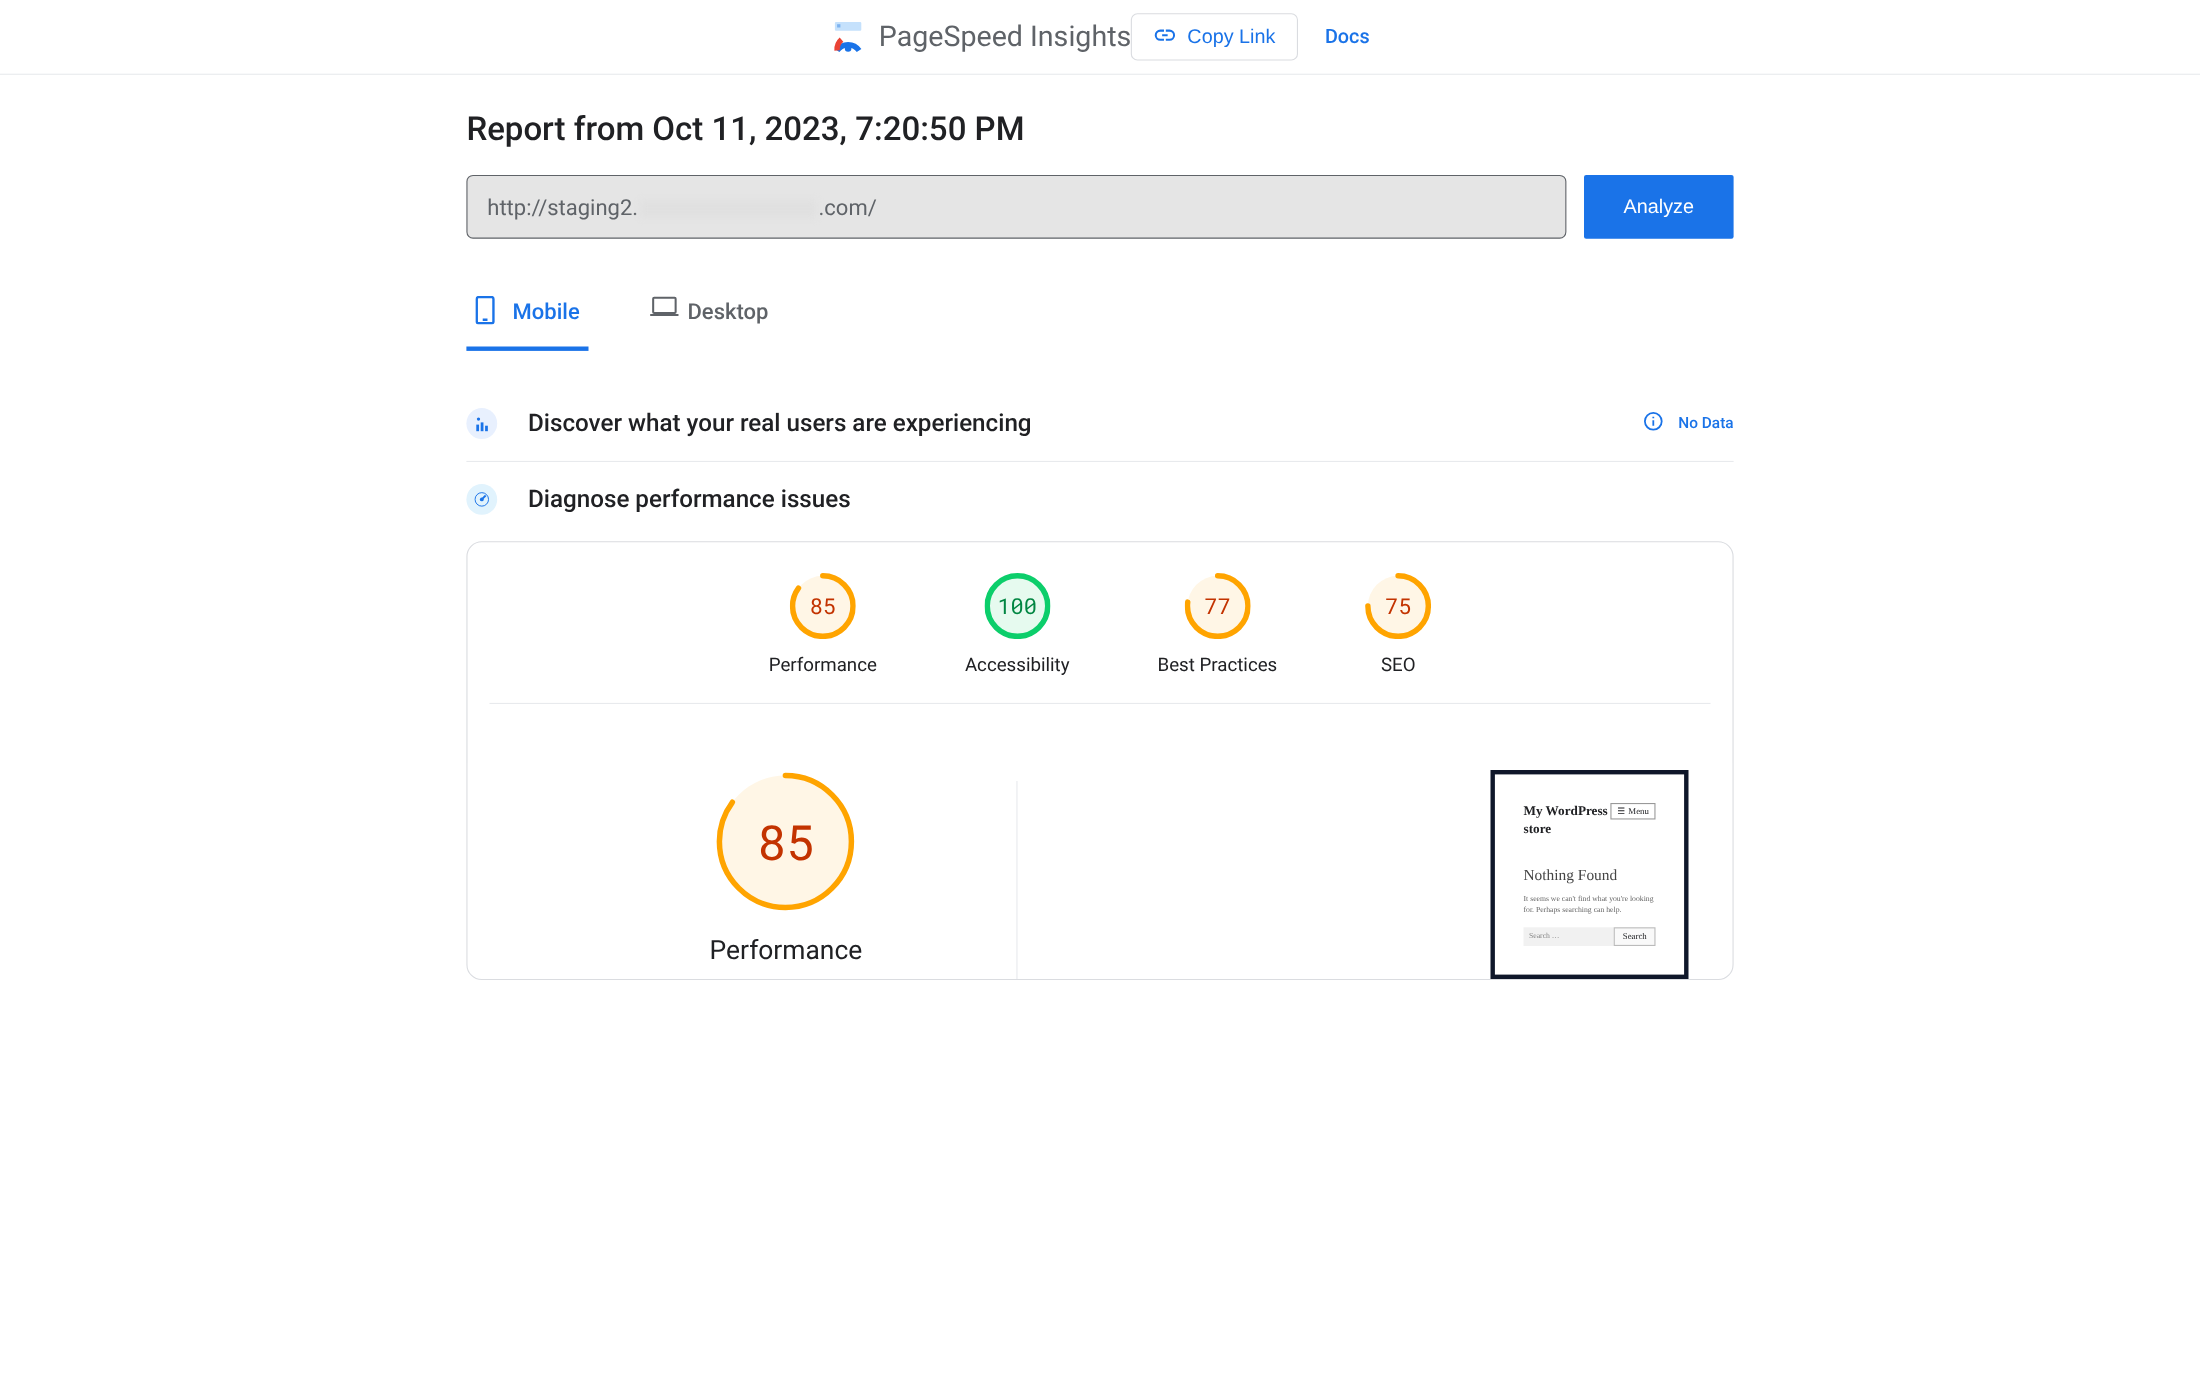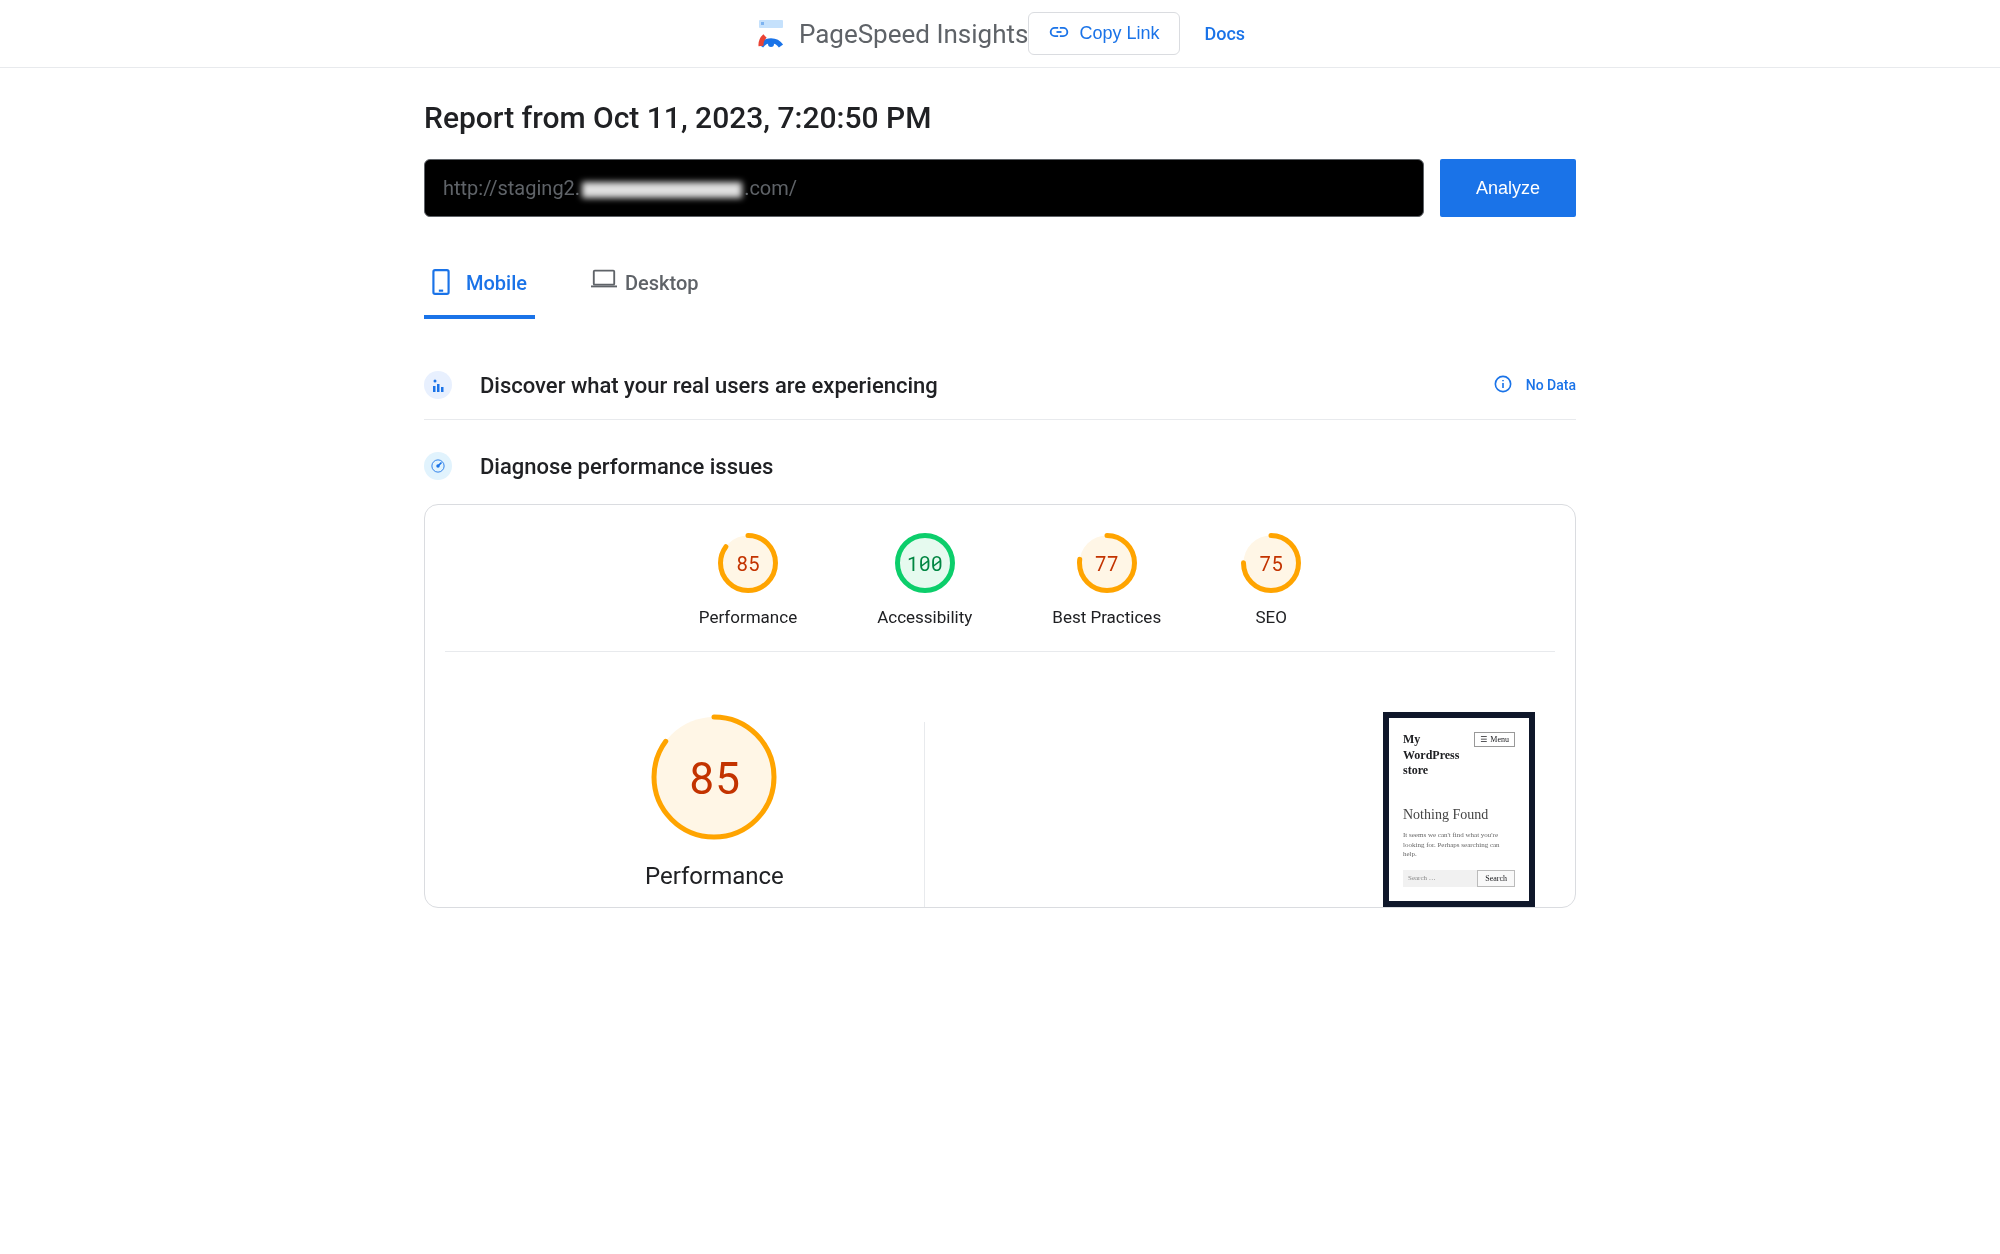--- a/index.html
+++ b/index.html
@@ -9,51 +9,51 @@
 .header-left { display: flex; align-items: center; gap: 12px; }
 .logo-icon { width: 32px; height: 32px; }
 .app-title { font-size: 26px; font-weight: 400; color: #5f6368; }
 .header-right { display: flex; align-items: center; gap: 24px; }
 .copy-link-btn { display: flex; align-items: center; gap: 10px; padding: 10px 20px; border: 1px solid #dadce0; border-radius: 6px; background: #fff; color: #1a73e8; font-size: 18px; font-weight: 500; cursor: pointer; }
 .docs-link { color: #1a73e8; font-size: 18px; font-weight: 500; text-decoration: none; cursor: pointer; }
 
 .main { max-width: 1200px; margin: 0 auto; padding: 32px 24px; }
 .report-title { font-size: 30px; font-weight: 500; color: #202124; margin-bottom: 24px; }
 .url-row { display: flex; gap: 16px; margin-bottom: 40px; }
-.url-input { flex: 1; padding: 16px 18px; font-size: 20px; border: 1px solid #5f6368; border-radius: 6px; color: #5f6368; background: #000000; }
+.url-input { flex: 1; padding: 16px 18px; font-size: 20px; border: 1px solid #5f6368; border-radius: 6px; color: #5f6368; background: #e5e5e5; }
 .analyze-btn { padding: 16px 36px; background: #1a73e8; color: #fff; border: none; border-radius: 2px; font-size: 18px; font-weight: 500; cursor: pointer; }
 
 .tabs { display: flex; gap: 48px; margin-bottom: 40px; }
 .tab { display: flex; align-items: center; gap: 12px; padding: 12px 8px 18px; cursor: pointer; font-size: 20px; font-weight: 500; border-bottom: 4px solid transparent; }
 .tab.active { color: #1a73e8; border-bottom-color: #1a73e8; }
 .tab.inactive { color: #5f6368; }
 .tab-icon { width: 22px; height: 28px; }
 
-.section-row { display: flex; align-items: center; justify-content: space-between; padding: 12px 0 20px; border-bottom: 1px solid #e8eaed; margin-bottom: 32px; }
+.section-row { display: flex; align-items: center; justify-content: space-between; padding: 12px 0 20px; border-bottom: 1px solid #e8eaed; margin-bottom: 20px; }
 .section-left { display: flex; align-items: center; gap: 28px; }
 .section-icon { width: 28px; height: 28px; border-radius: 50%; background: #e8f0fe; display: flex; align-items: center; justify-content: center; }
 .section-title { font-size: 22px; font-weight: 500; color: #202124; }
 .no-data { display: flex; align-items: center; gap: 14px; color: #1a73e8; font-size: 14px; font-weight: 500; }
 
 .diagnose-section { display: flex; align-items: center; gap: 28px; margin-bottom: 24px; }
 .diagnose-icon { width: 28px; height: 28px; border-radius: 50%; background: #e1f3fd; display: flex; align-items: center; justify-content: center; }
 
 .report-card { border: 1px solid #dadce0; border-radius: 14px; padding: 28px 20px 0; }
 .gauges-row { display: flex; justify-content: center; gap: 80px; padding-bottom: 24px; border-bottom: 1px solid #e8eaed; }
 .gauge-item { display: flex; flex-direction: column; align-items: center; gap: 14px; cursor: pointer; }
 .gauge-circle { position: relative; width: 60px; height: 60px; }
 .gauge-label { font-size: 17px; color: #202124; }
 
 .detail-row { display: flex; gap: 60px; padding-top: 60px; justify-content: flex-start; }
 .big-gauge-col { display: flex; flex-direction: column; align-items: center; gap: 20px; padding-left: 200px; }
 .big-gauge { position: relative; width: 130px; height: 130px; }
 .big-label { font-size: 24px; font-weight: 400; color: #202124; }
 .divider-vert { width: 1px; background: #e8eaed; margin-top: 10px; margin-left: 80px; }
 
-.thumbnail { border: 6px solid #0f172a; width: 152px; margin-left: auto; margin-right: 20px; padding: 14px; font-family: Georgia, serif; }
+.thumbnail { border: 4px solid #0f172a; width: 180px; margin-left: auto; margin-right: 20px; padding: 26px; font-family: Georgia, serif; }
 .thumb-top { display: flex; justify-content: space-between; align-items: flex-start; margin-bottom: 28px; }
 .thumb-title { font-size: 12px; font-weight: 700; line-height: 1.3; }
 .thumb-menu { border: 1px solid #999; padding: 2px 5px; font-size: 8px; display: flex; align-items: center; gap: 3px; }
 .thumb-h { font-size: 14px; color: #444; margin-bottom: 8px; font-weight: 400; }
 .thumb-p { font-size: 7px; color: #666; line-height: 1.4; margin-bottom: 10px; }
 .thumb-search { display: flex; gap: 0; }
 .thumb-search-input { flex: 1; background: #f1f1f1; font-size: 7px; padding: 4px 5px; color: #888; }
 .thumb-search-btn { border: 1px solid #bbb; background: #f9f9f9; font-size: 8px; padding: 3px 7px; }
 
 .gauge-svg { transform: rotate(-90deg); }

